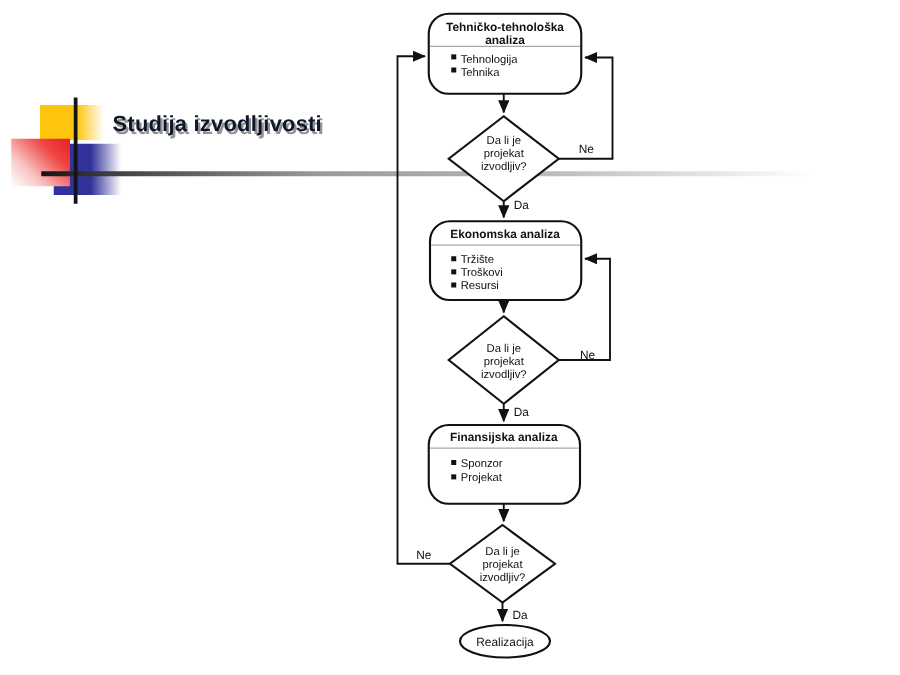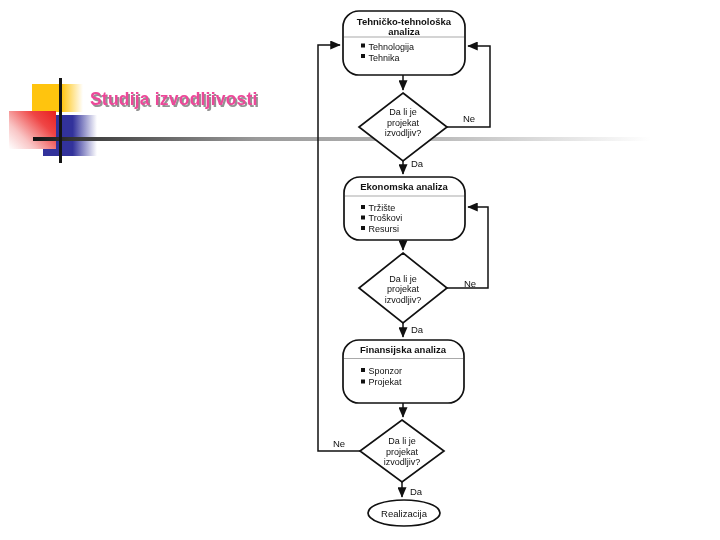--- a/index.html
+++ b/index.html
@@ -13,21 +13,21 @@
     background:linear-gradient(90deg,#ffc40e 0%,#ffc40e 58%,rgba(255,196,14,0) 100%);}
   .sq-blue{left:43px;top:115px;width:54px;height:41px;
     background:linear-gradient(90deg,#32329b 0%,#32329b 55%,rgba(50,50,155,0) 100%);}
   .sq-red{left:9px;top:111px;width:47px;height:38px;
     background:linear-gradient(225deg,#e81f1f 0%,#ef4545 30%,#f9c6c6 70%,rgba(255,255,255,0) 100%);}
   .deco-hline{position:absolute;left:33px;top:137px;width:637px;height:4px;
     background:linear-gradient(90deg,#141414 0%,#3c3c3c 8%,#9a9a9a 35%,#b4b4b4 60%,rgba(200,200,200,0) 97%);}
   .deco-vline{position:absolute;left:59px;top:78px;width:3px;height:85px;background:#141414;}
   .title{
     position:absolute;left:90px;top:89px;margin:0;
-    font-size:17.5px;font-weight:bold;color:#ec4899;letter-spacing:.2px;
+    font-size:17.5px;font-weight:bold;color:#0f172a;letter-spacing:.2px;
     text-shadow:1.8px 1.8px 0 rgba(120,120,120,.8);
   }
   svg.flow{position:absolute;left:0;top:0;}
   .shape{fill:#ffffff;stroke:#111111;stroke-width:1.7px;}
   .conn{fill:none;stroke:#111111;stroke-width:1.5px;}
   .sep{stroke:#a9a9a9;stroke-width:1px;}
   .blt{fill:#111111;}
   text{fill:#111111;}
   .fc-head{font:bold 9.5px "Liberation Sans",sans-serif;text-anchor:middle;}
   .fc-item{font:9px "Liberation Sans",sans-serif;text-anchor:start;}

